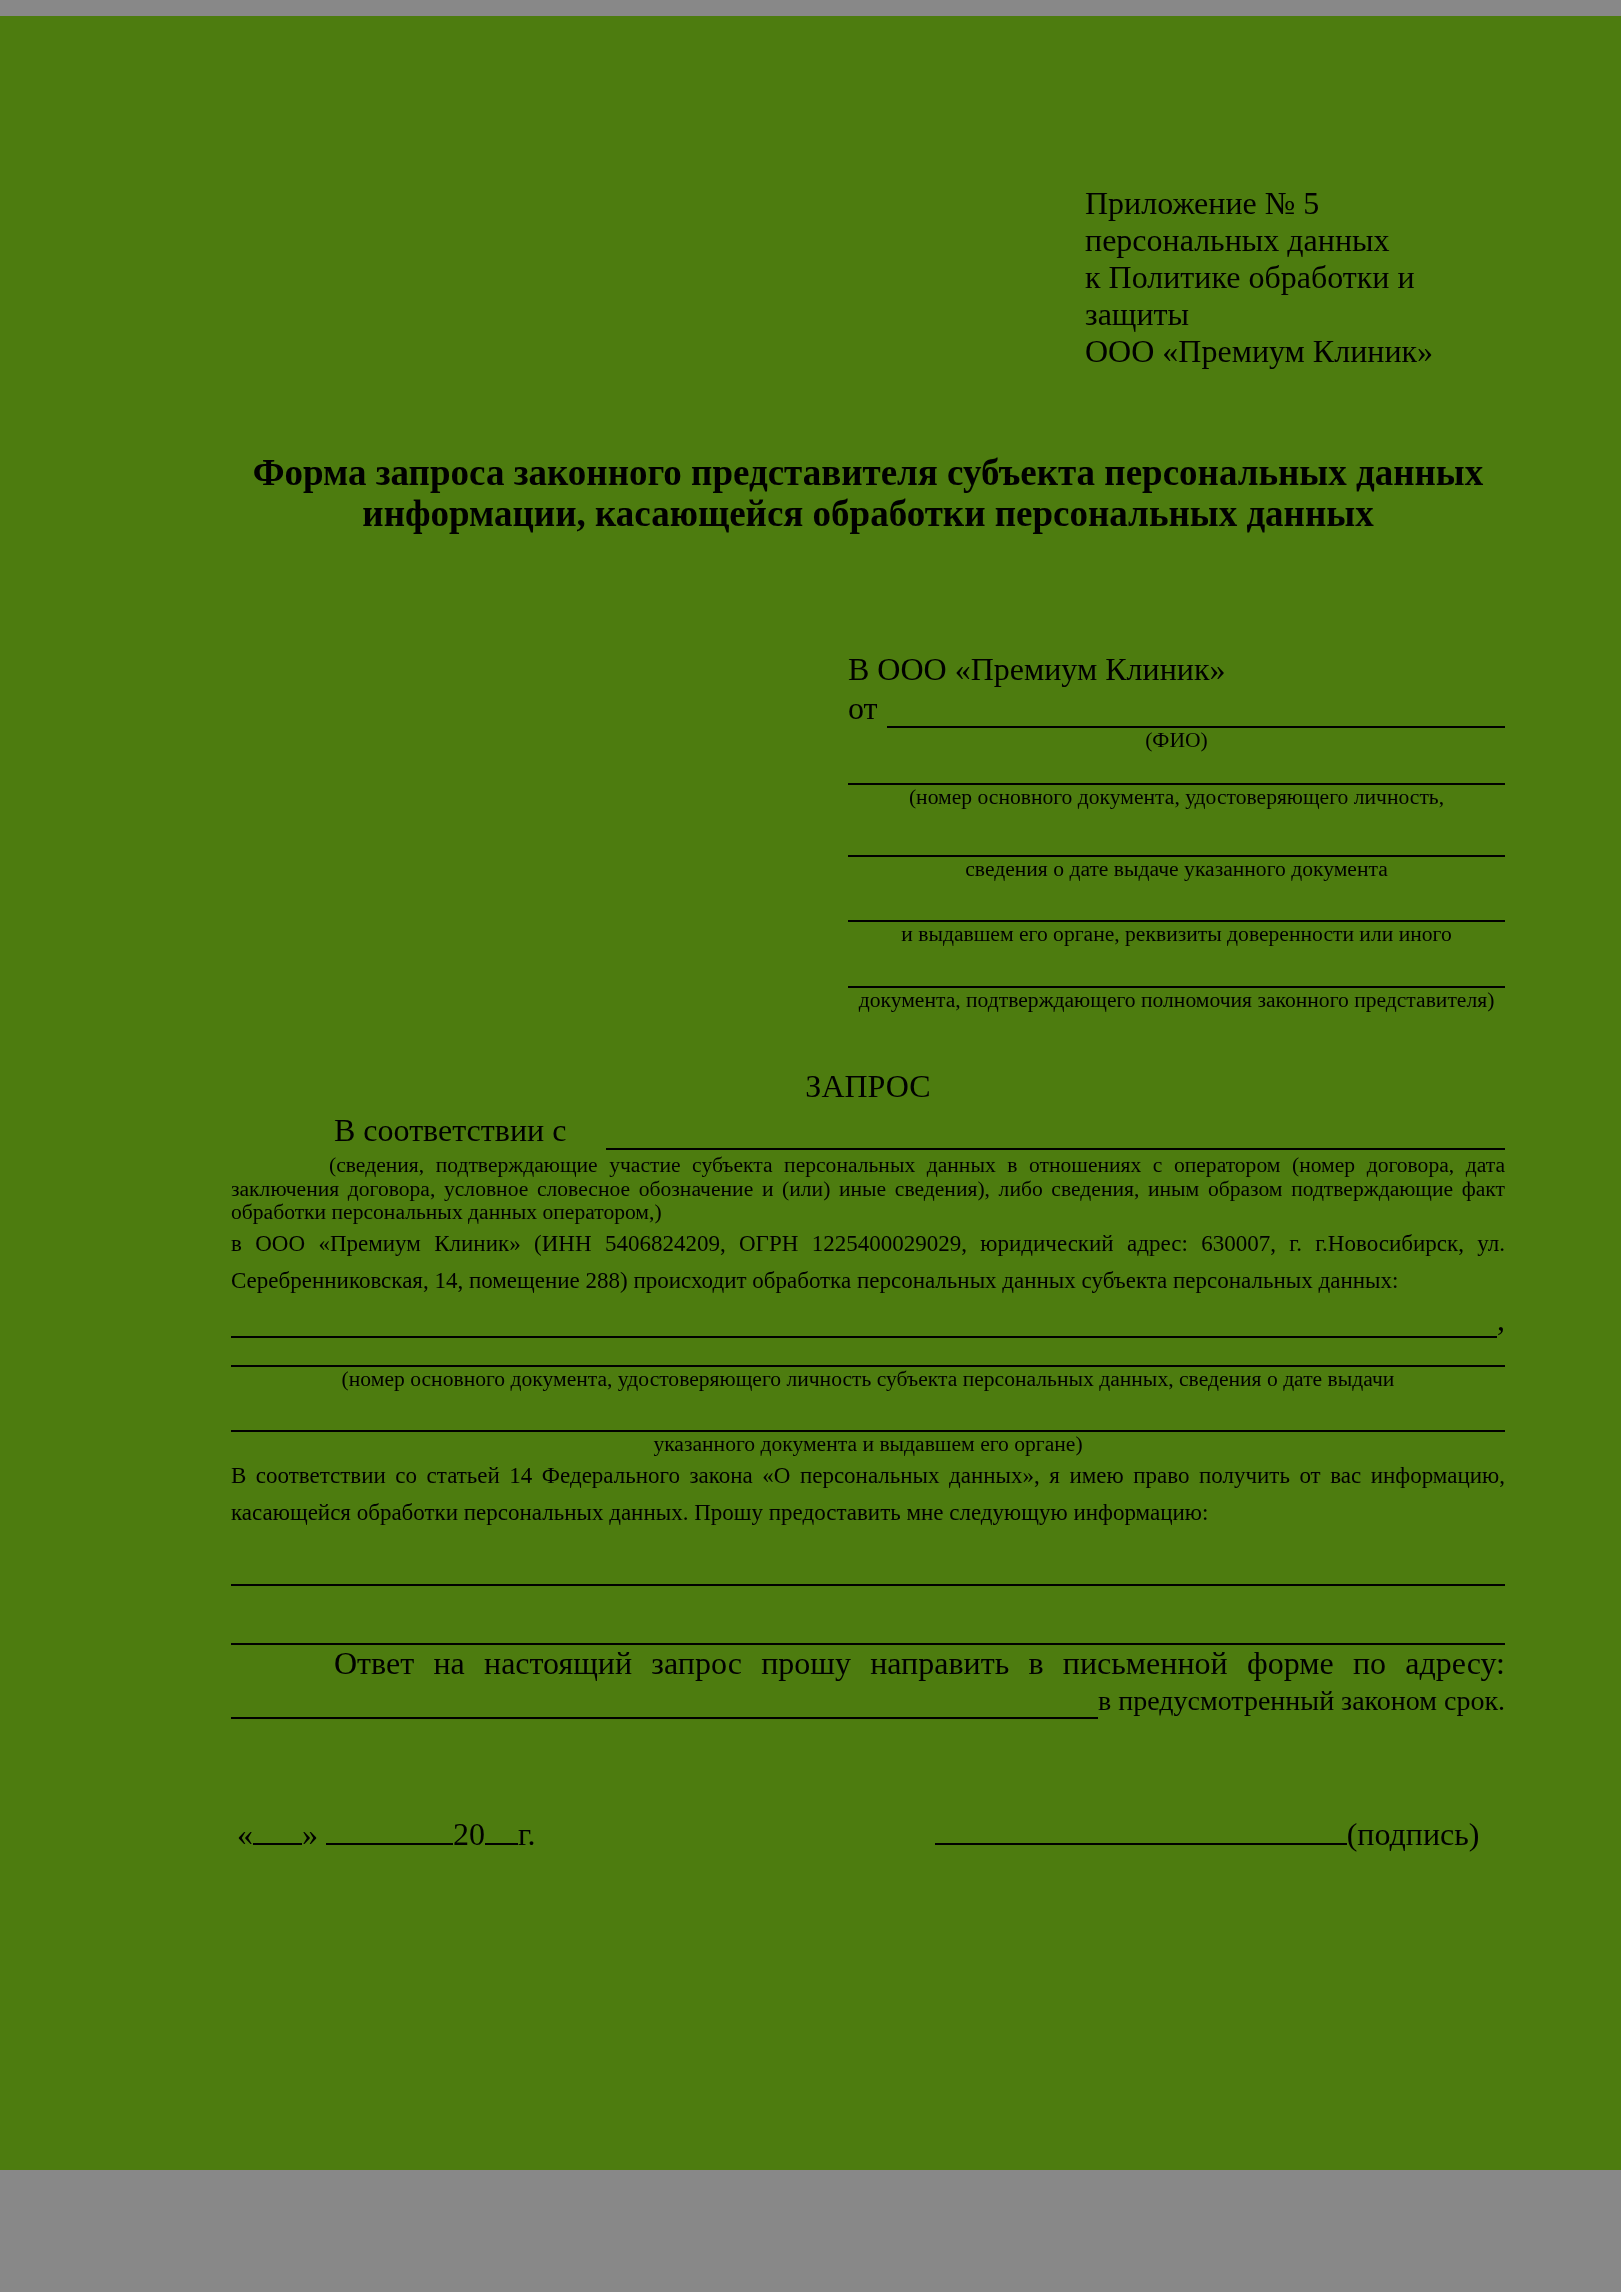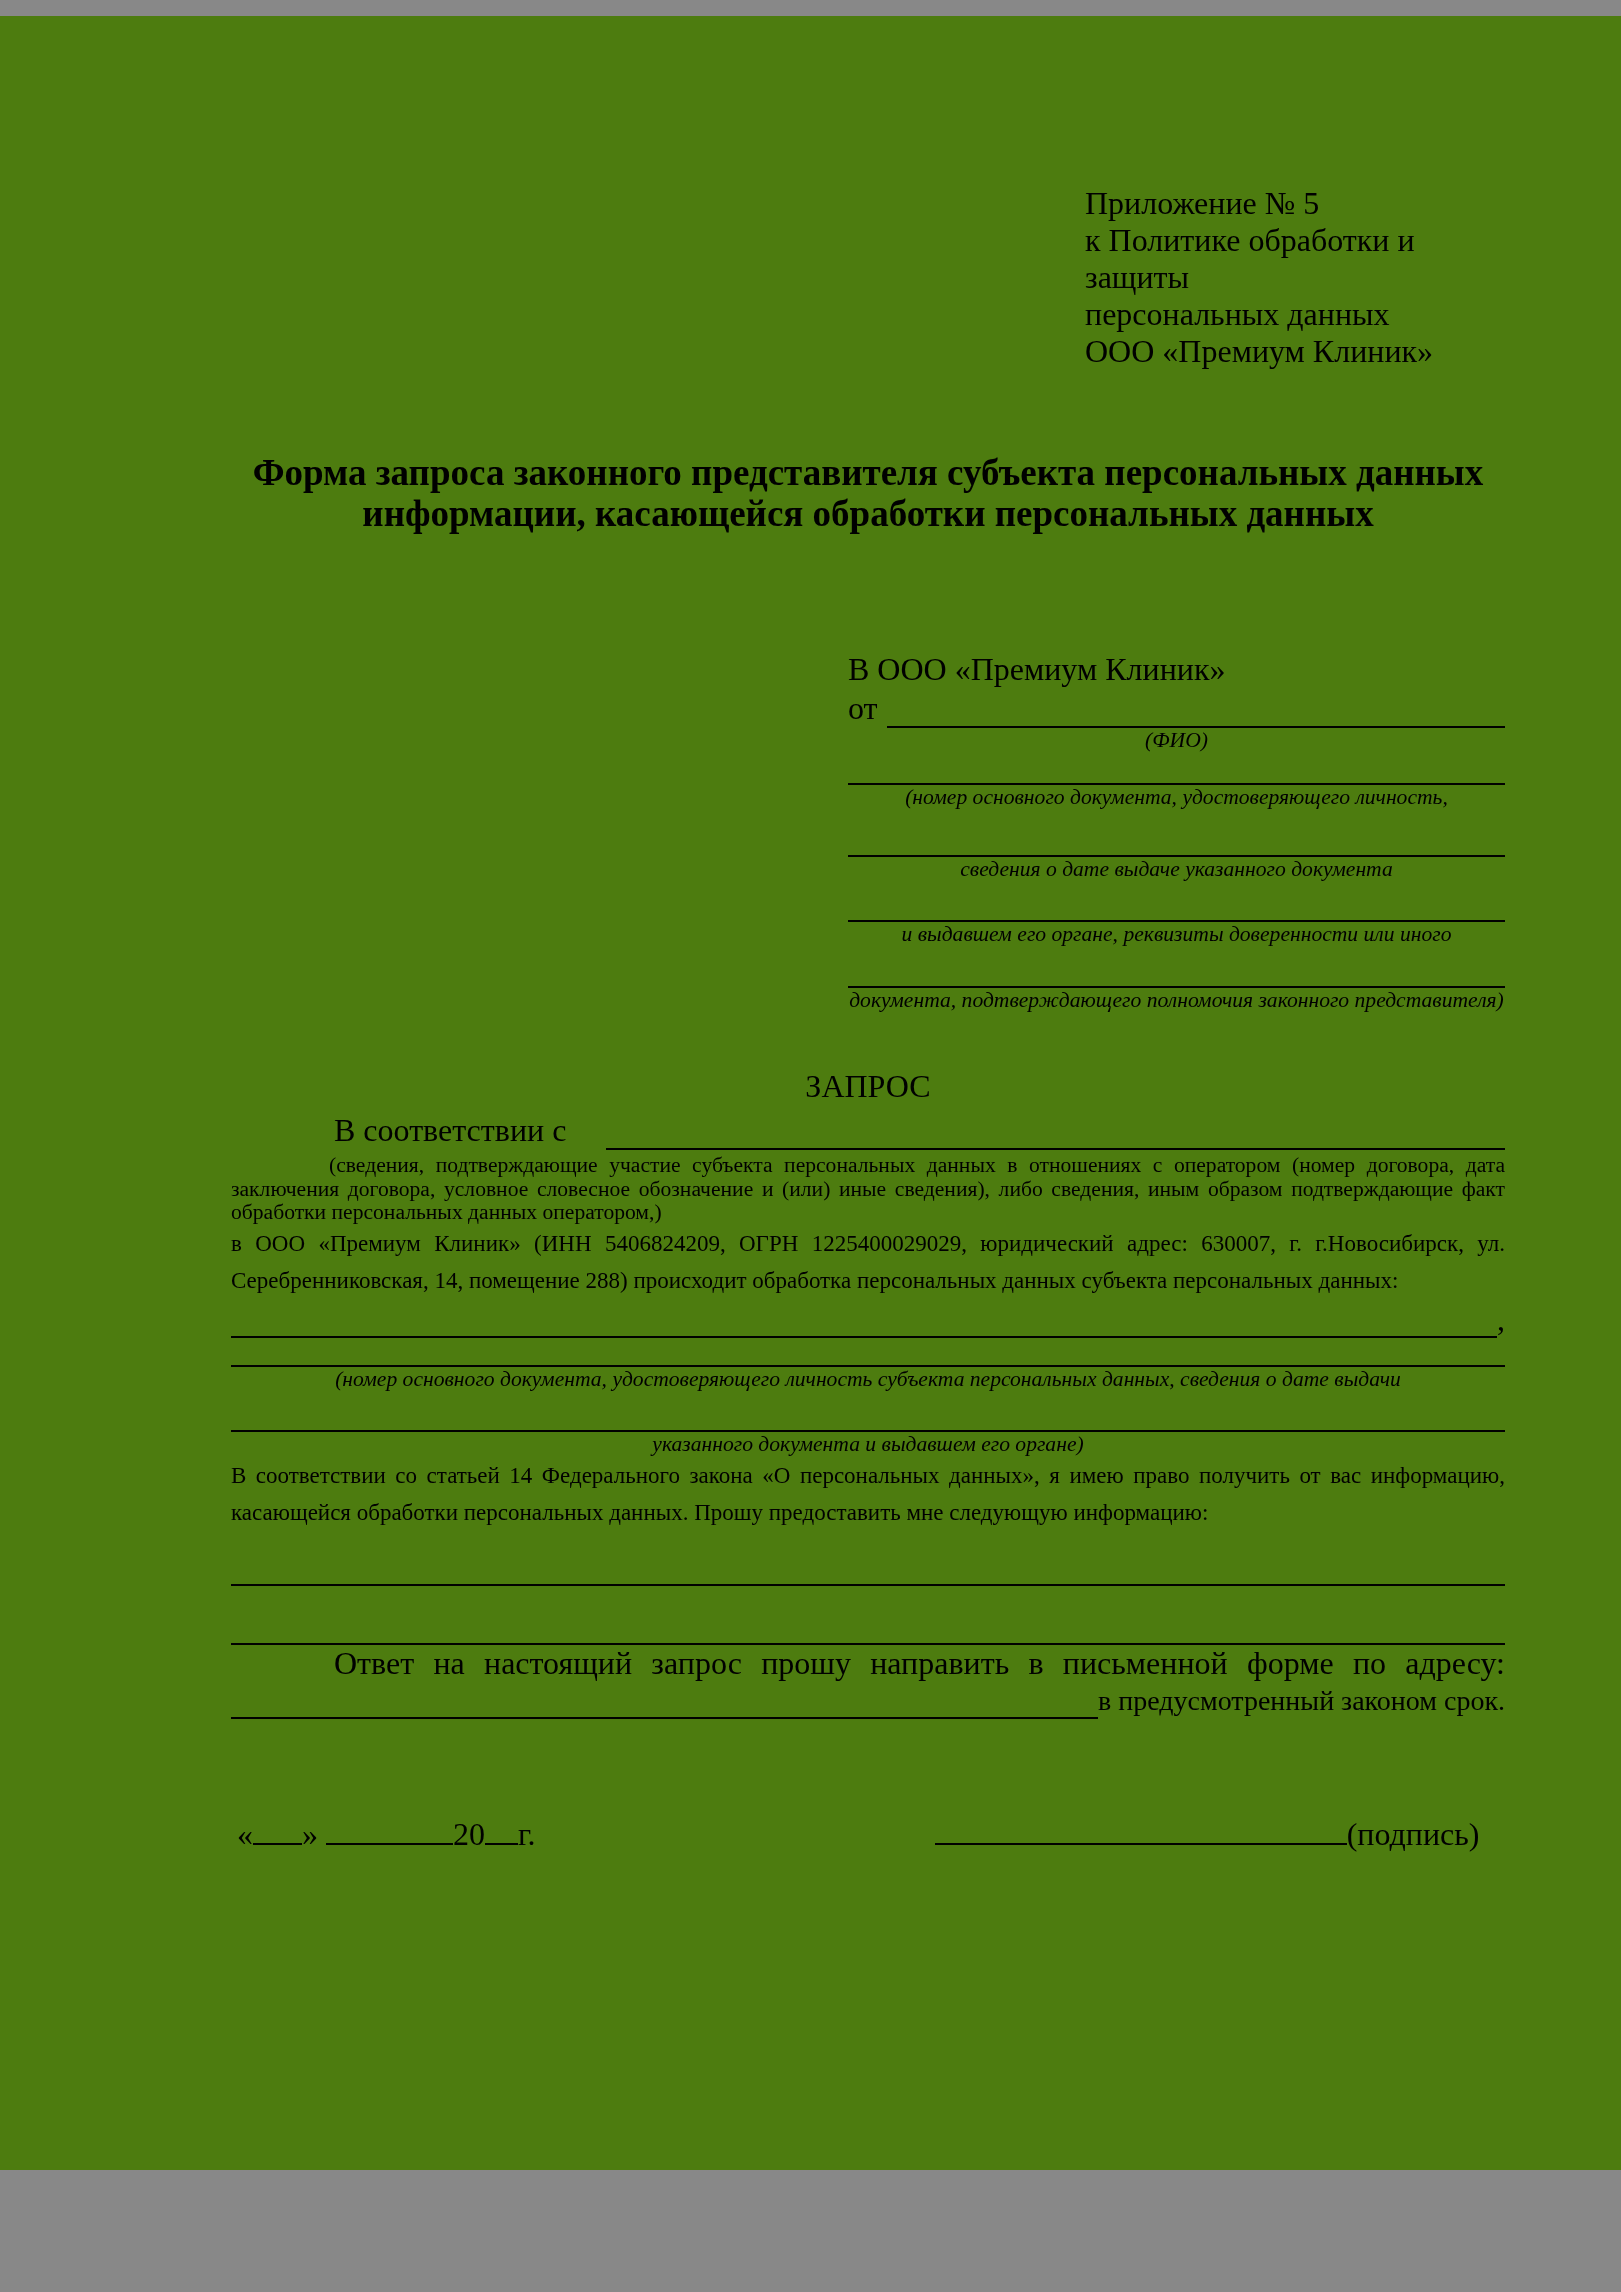--- a/index.html
+++ b/index.html
@@ -39,21 +39,20 @@
     font-size:32px;
     line-height:39px;
   }
   .from-row { display:flex; }
   .from-row .lbl { flex:0 0 auto; }
   .from-row .fill { flex:1 1 auto; border-bottom:2.9px solid #000; margin-left:9.8px; }
   .cap {
     font-size:21.6px;
     line-height:25.5px;
     text-align:center;
-    font-style:italic;
   }
   .blank { border-bottom:2.9px solid #000; }
   .b1 { height:29px; }
   .b2 { height:45px; }
   .b3 { height:37px; }
   .b4 { height:39px; }
   .b5 { height:27.4px; }
   .b6 { height:37px; }
   .b7 { height:53px; }
   .b8 { height:57px; }
@@ -132,22 +131,22 @@
   .date-group { white-space:nowrap; }
 </style>
 </head>
 <body>
 
 <div class="page">
   <div class="content">
 
     <div class="appendix">
       <div>Приложение № 5</div>
+      <div>персональных данных</div>
       <div>к Политике обработки и защиты</div>
-      <div>персональных данных</div>
       <div>ООО «Премиум Клиник»</div>
     </div>
 
     <div class="doc-title">
       <div>Форма запроса законного представителя субъекта персональных данных</div>
       <div>информации, касающейся обработки персональных данных</div>
     </div>
 
     <div class="addressee">
       <div>В ООО «Премиум Клиник»</div>

